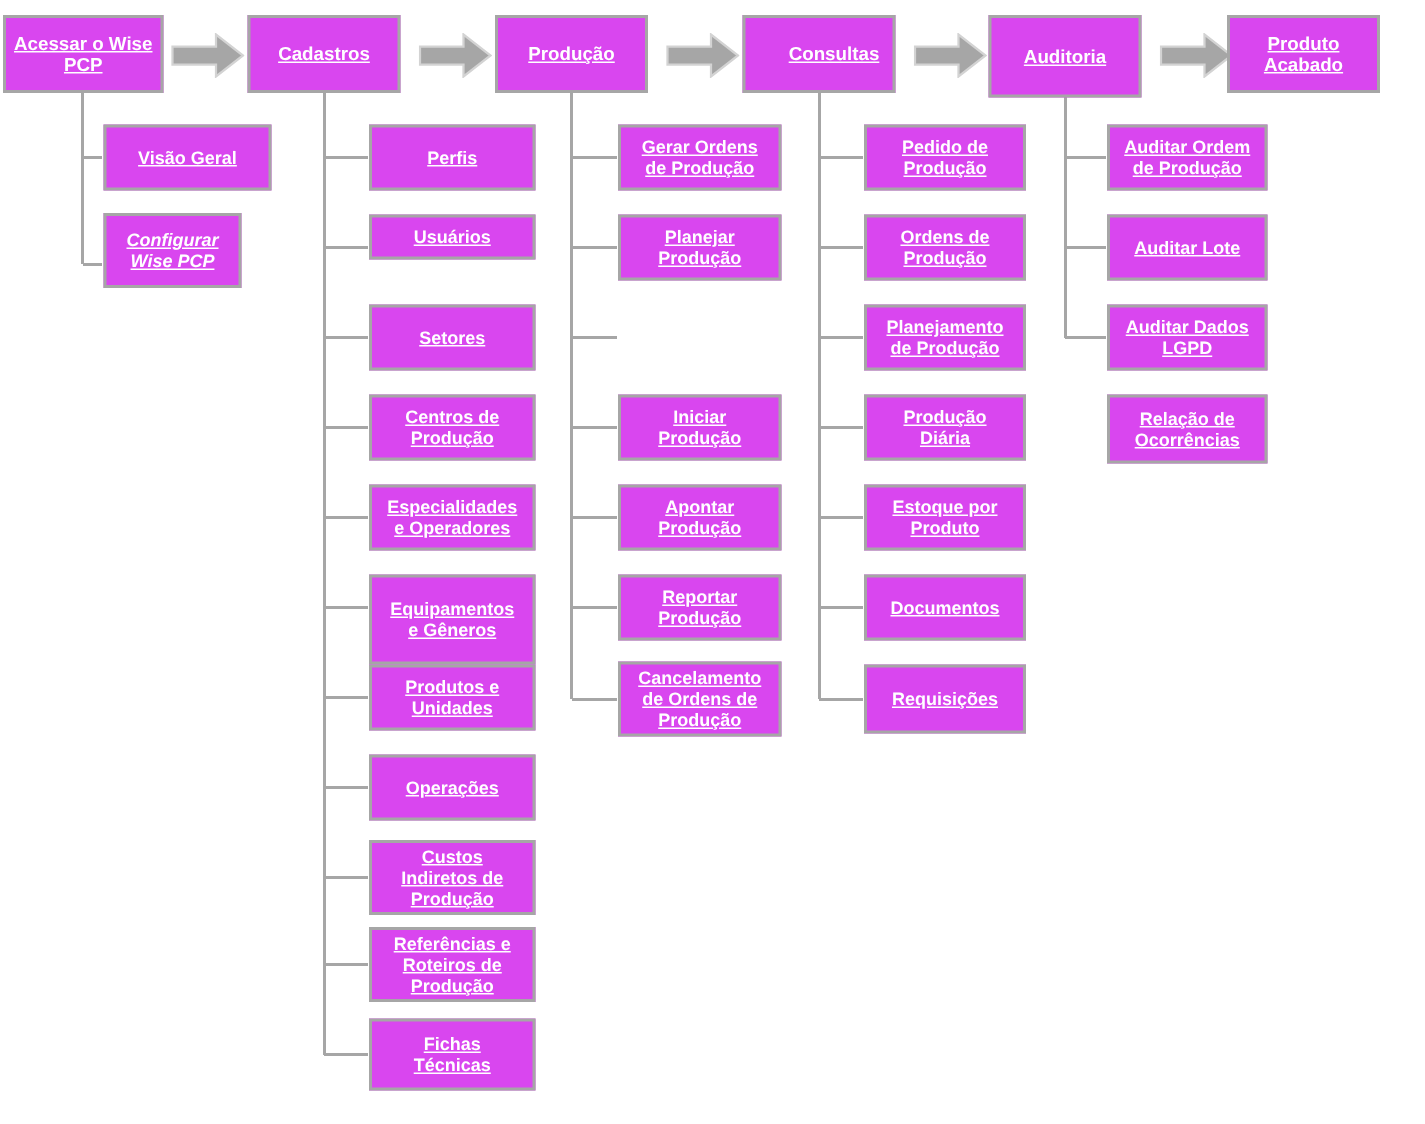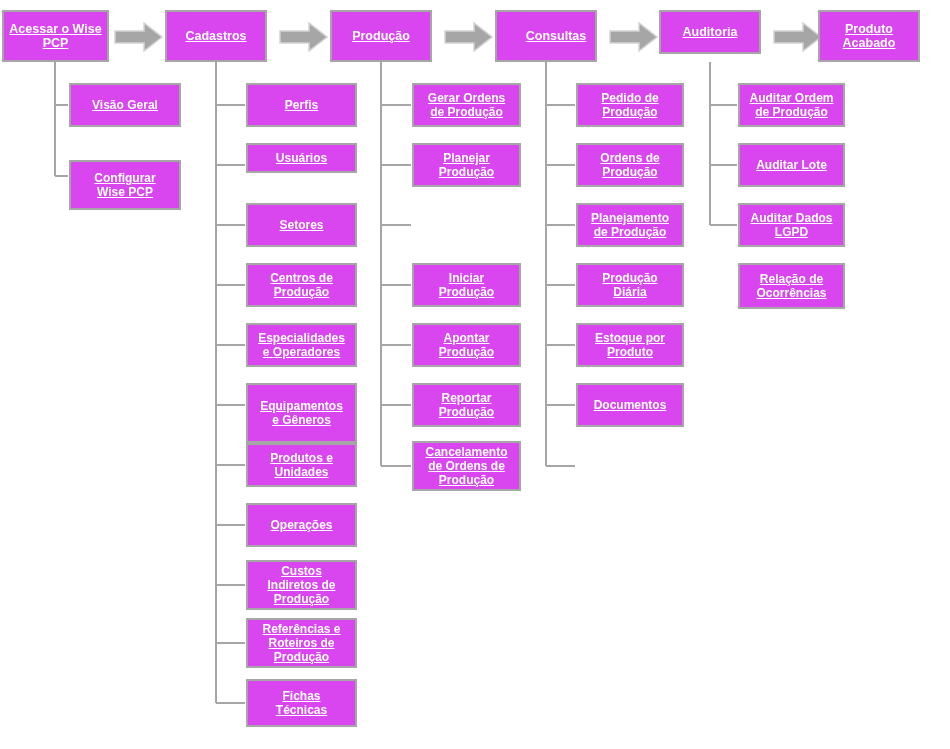--- a/index.html
+++ b/index.html
@@ -122,37 +122,37 @@
   </svg>
 
   <div class="node top" style="left:495px;top:10px;width:102px;height:52px;padding-left:20px;">
     <span>Consultas</span>
   </div>
 
   <svg class="arrow" style="left:609px;top:22px;" width="49" height="30" viewBox="0 0 49 30">
     <polygon points="1,9 30,9 30,1 48,15 30,29 30,21 1,21" fill="#a6a6a6" stroke="#d3d3d3" stroke-width="1.5"></polygon>
   </svg>
 
-  <div class="node top" style="left:659px;top:10px;width:102px;height:44px;">
+  <div class="node top" style="left:659px;top:10px;width:102px;height:55px;">
     <span>Auditoria</span>
   </div>
 
   <svg class="arrow" style="left:773px;top:22px;" width="49" height="30" viewBox="0 0 49 30">
     <polygon points="1,9 30,9 30,1 48,15 30,29 30,21 1,21" fill="#a6a6a6" stroke="#d3d3d3" stroke-width="1.5"></polygon>
   </svg>
 
   <div class="node top" style="left:818px;top:10px;width:102px;height:52px;">
     <span>Produto
 Acabado</span>
   </div>
 
   <div class="node" style="left:69px;top:83px;width:112px;height:44px;">
     <span>Visão Geral</span>
   </div>
-  <div class="node" style="left:69px;top:160px;width:112px;height:50px;">
+  <div class="node" style="left:69px;top:142px;width:92px;height:50px;font-style:italic;">
     <span>Configurar
 Wise PCP</span>
   </div>
 
   <div class="node" style="left:246px;top:83px;width:111px;height:44px;text-align:center;">
     <span>Perfis</span>
   </div>
   <div class="node" style="left:246px;top:143px;width:111px;height:30px;">
     <span>Usuários</span>
   </div>
@@ -235,20 +235,23 @@
     <span>Produção
 Diária</span>
   </div>
   <div class="node" style="left:576px;top:323px;width:108px;height:44px;">
     <span>Estoque por
 Produto</span>
   </div>
   <div class="node" style="left:576px;top:383px;width:108px;height:44px;">
     <span>Documentos</span>
   </div>
+  <div class="node" style="left:576px;top:443px;width:108px;height:46px;">
+    <span>Requisições</span>
+  </div>
 
   <div class="node" style="left:738px;top:83px;width:107px;height:44px;">
     <span>Auditar Ordem
 de Produção</span>
   </div>
   <div class="node" style="left:738px;top:143px;width:107px;height:44px;">
     <span>Auditar Lote</span>
   </div>
   <div class="node" style="left:738px;top:203px;width:107px;height:44px;">
     <span>Auditar Dados

